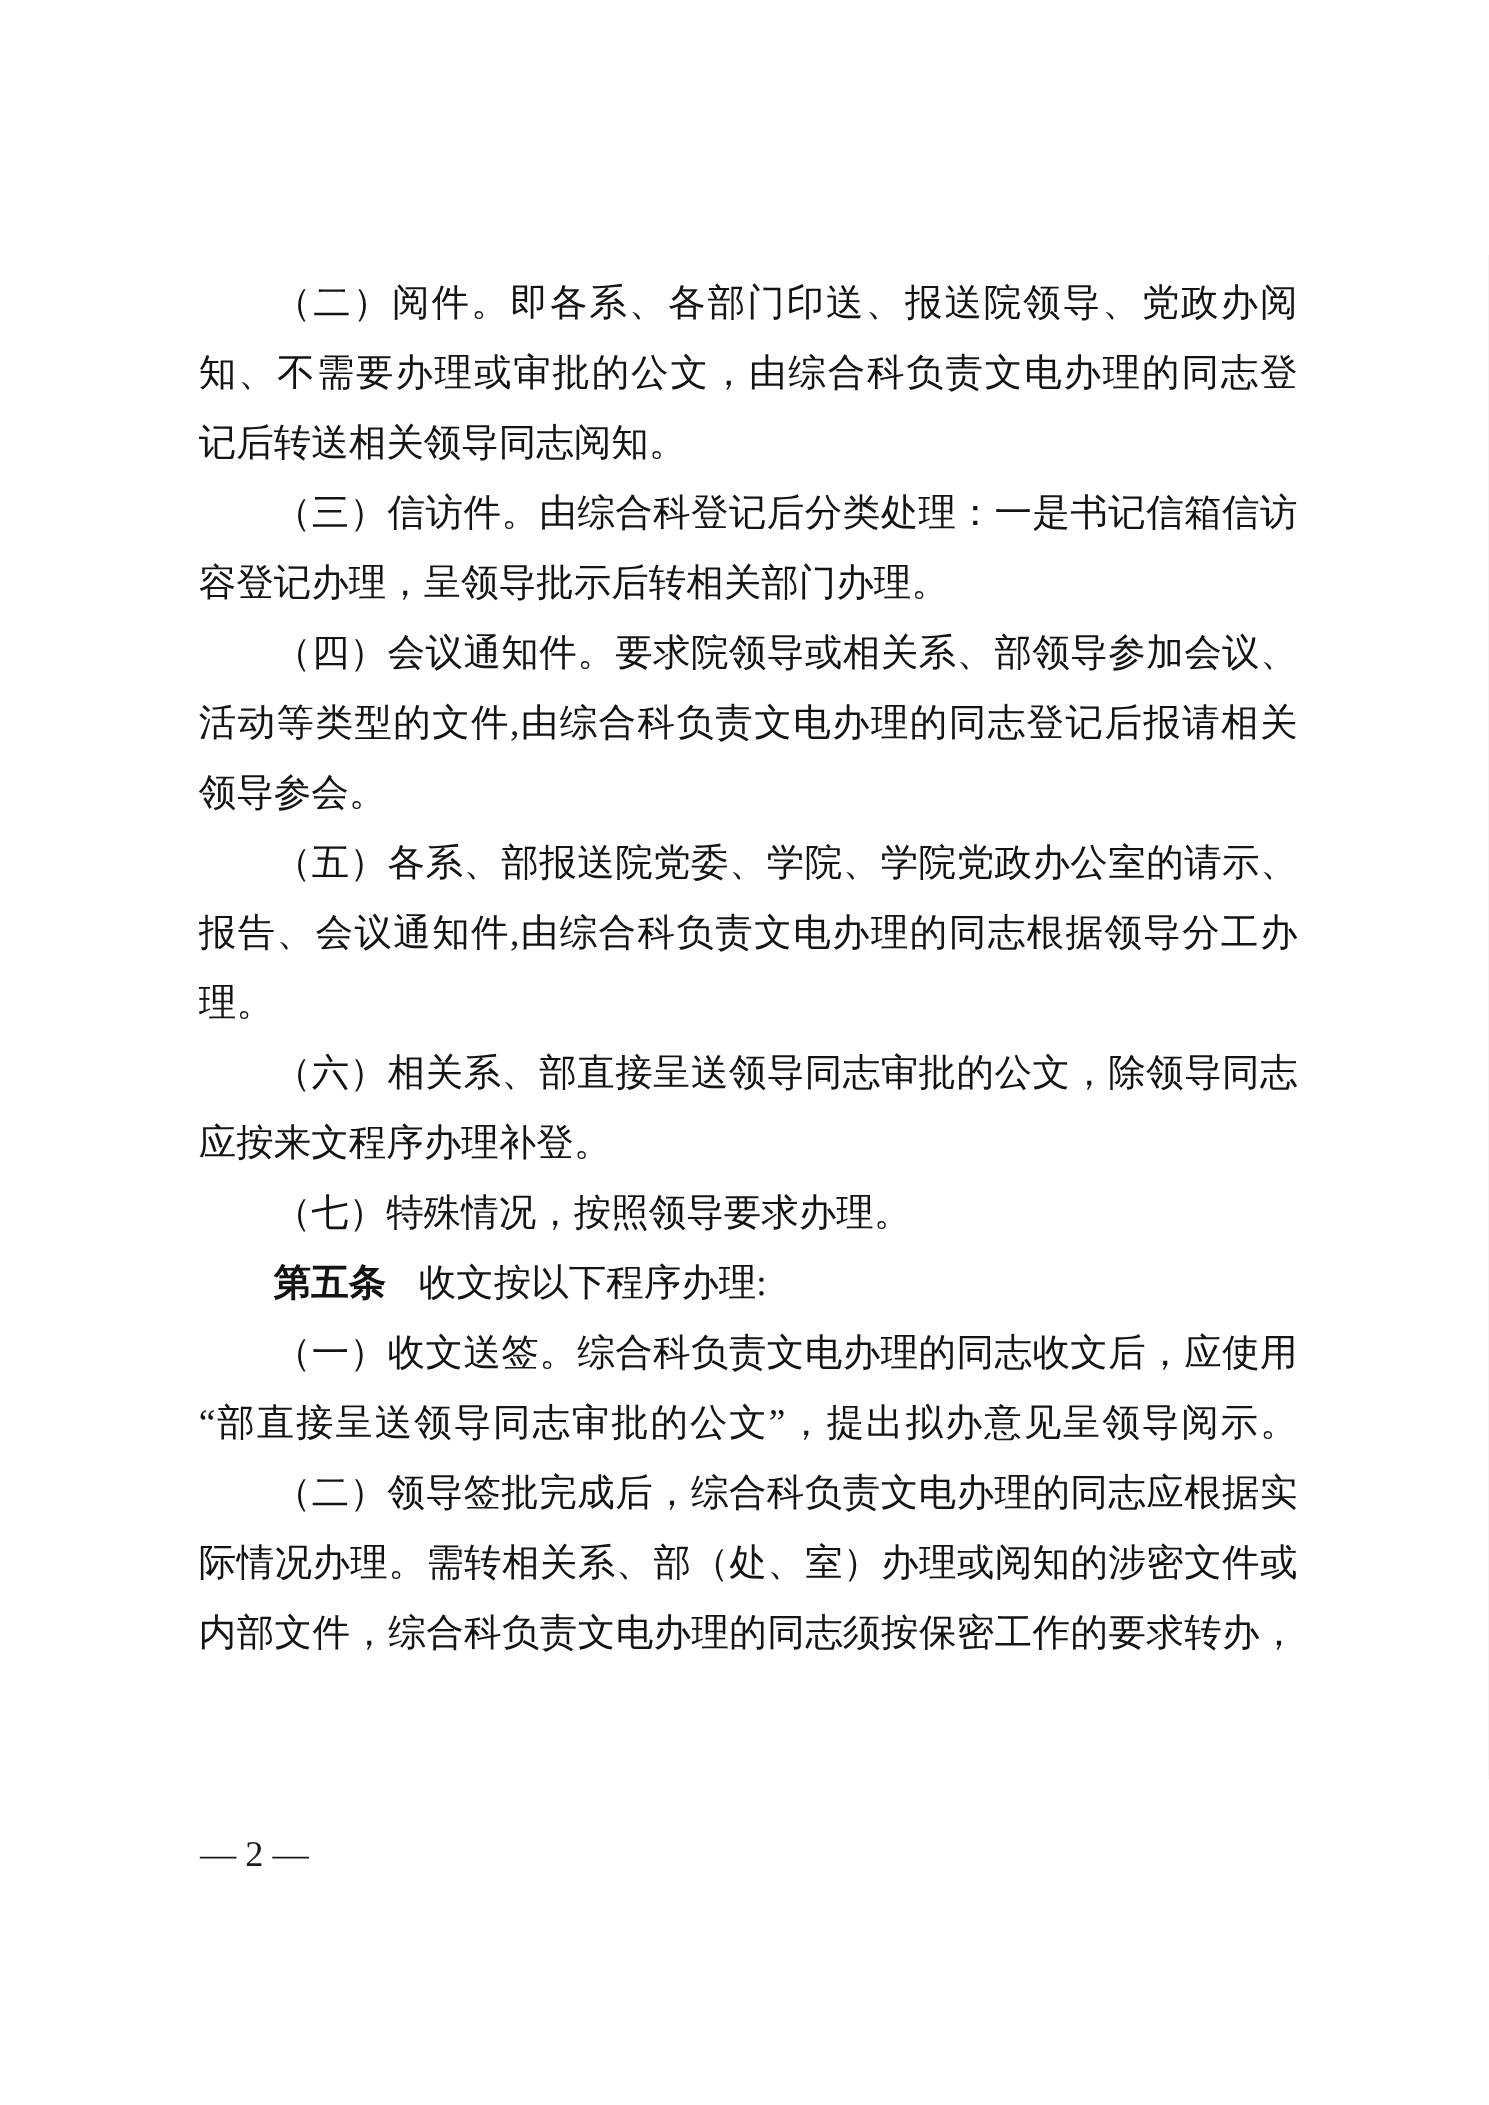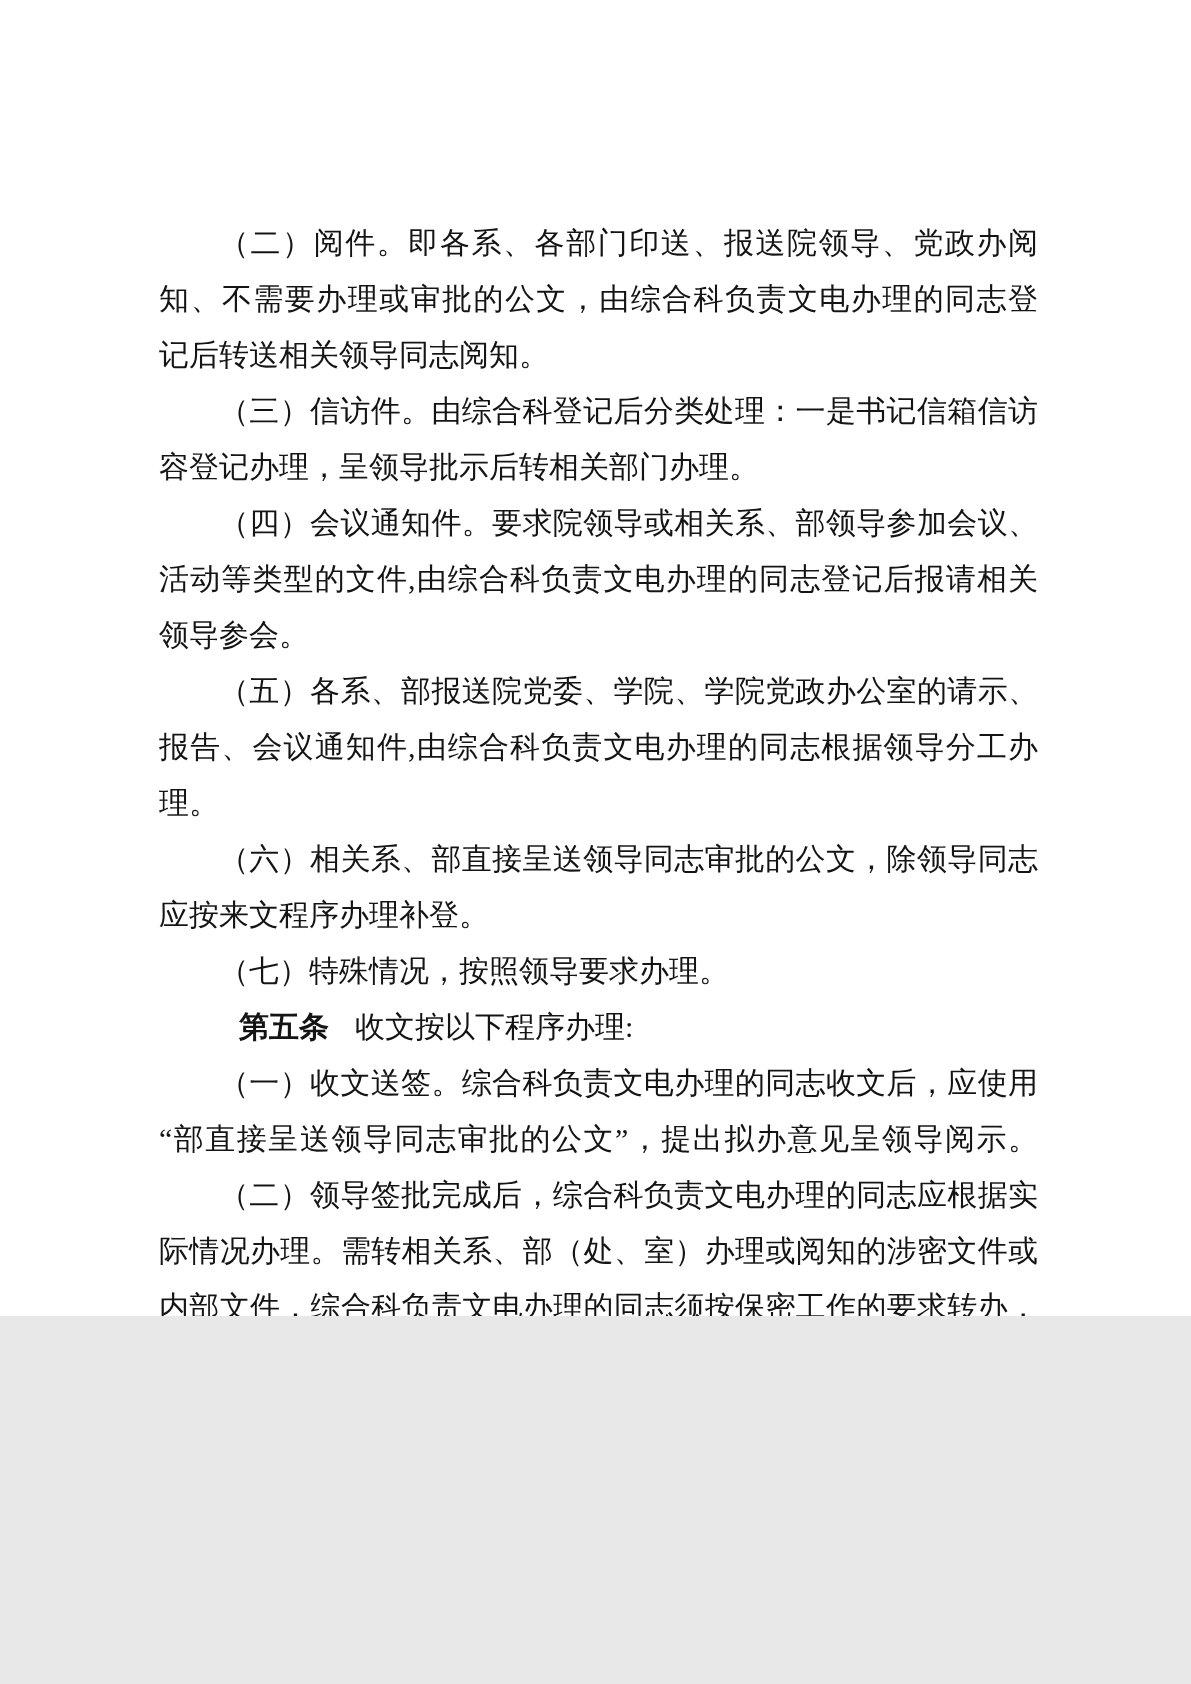--- a/index.html
+++ b/index.html
@@ -1,19 +1,19 @@
 <!DOCTYPE html>
 <html><head>
 <meta charset="utf-8">
 <style>
   html, body { margin: 0; padding: 0; background: #e8e8e8; }
   .page {
     position: relative;
     width: 1191px;
-    height: 1316px;
+    height: 1684px;
     margin: 0 auto;
     background: #ffffff;
     color: #141414;
     font-family: "Liberation Serif", "DejaVu Serif", serif;
     overflow: hidden;
   }
   .text-block {
     position: absolute;
     left: 159px;
     top: 215px;
@@ -27,21 +27,20 @@
     text-align: center;
     text-align-last: left;
   }
   .line.fill {
     text-align: justify;
     text-align-last: justify;
   }
   .line .lead-bold {
     font-weight: bold;
     margin-right: 26px;
-    margin-left: 20px;
   }
   .footer {
     position: absolute;
     left: 160px;
     top: 1468px;
     font-size: 29px;
     line-height: 32px;
     color: #1a1a1a;
   }
 </style>

